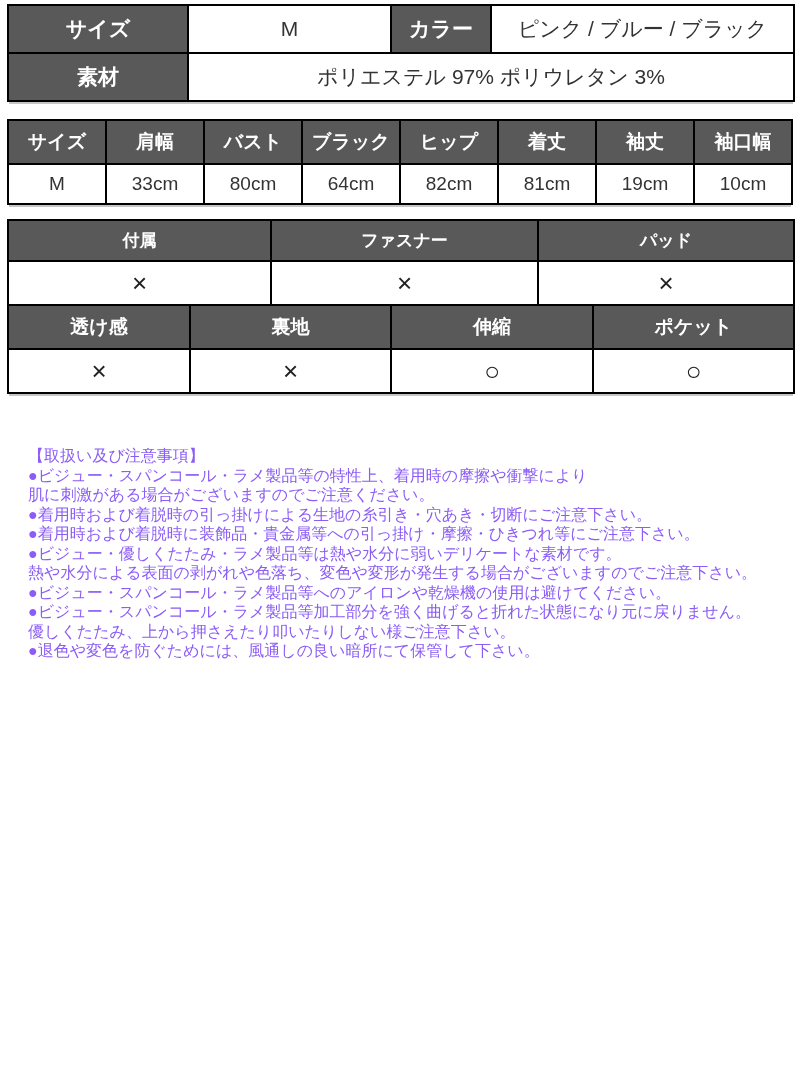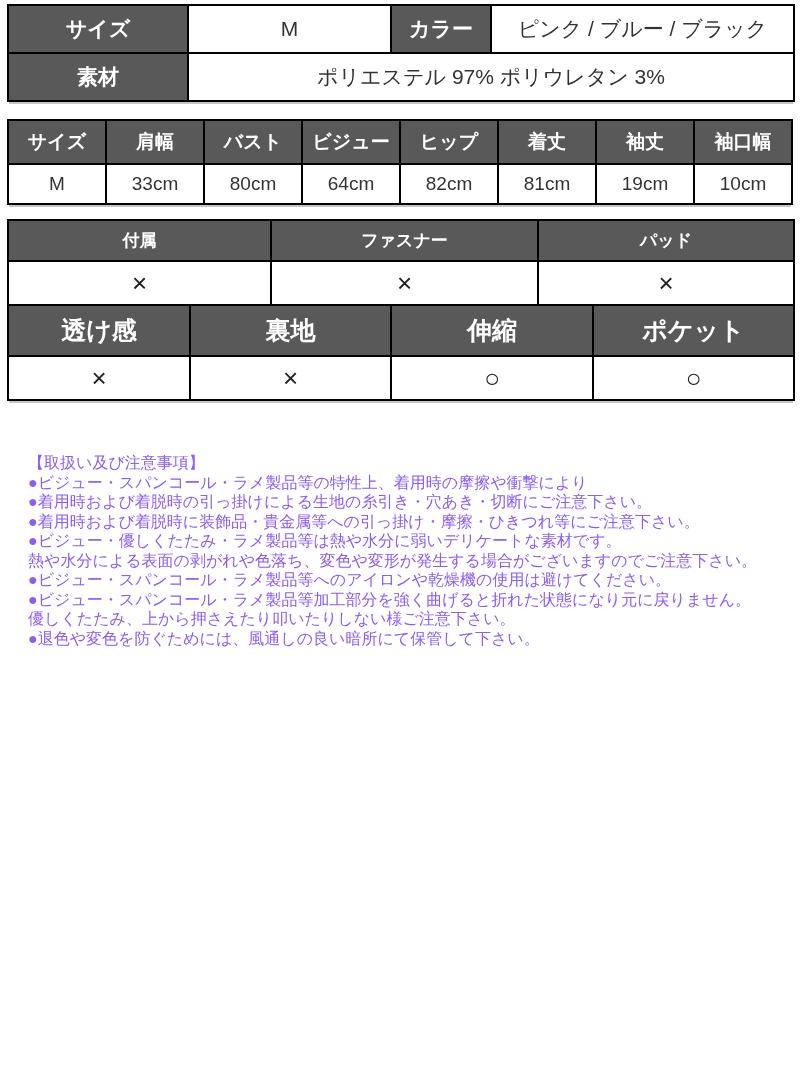--- a/index.html
+++ b/index.html
@@ -40,21 +40,21 @@
   
   #size-table { margin-top: 17px; }
   #size-table th { height: 29px; font-size: 19px; }
   #size-table td { height: 38px; font-size: 19px; }
 
   
   #feature-table-a { margin-top: 14px; }
   #feature-table-a th { height: 31px; font-size: 17px; }
   #feature-table-a td { height: 36px; }
   #feature-table-b { margin-top: -2px; }
-  #feature-table-b th { height: 18px; font-size: 25px; }
+  #feature-table-b th { height: 18px; font-size: 19px; }
   #feature-table-b td { height: 38px; }
   .mark { font-size: 26px; color: #222222; font-weight: normal; line-height: 1; }
 
   
   #care-notes {
     margin-top: 52px;
     padding-left: 28px;
     padding-right: 10px;
     color: #8b5cf6;
     font-size: 16px;
@@ -87,21 +87,21 @@
     </tr>
   </tbody>
     </table>
 
   <table class="tbl" id="size-table">
     <tbody>
         <tr>
       <th class="hd">サイズ</th>
       <th class="hd">肩幅</th>
       <th class="hd">バスト</th>
-      <th class="hd">ビジュー</th>
+      <th class="hd">ブラック</th>
       <th class="hd">ヒップ</th>
       <th class="hd">着丈</th>
       <th class="hd">袖丈</th>
       <th class="hd">袖口幅</th>
     </tr>
     <tr>
       <td class="val">M</td>
       <td class="val">33cm</td>
       <td class="val">80cm</td>
       <td class="val">64cm</td>
@@ -152,20 +152,21 @@
       <td><span class="mark">×</span></td>
       <td><span class="mark">○</span></td>
       <td><span class="mark">○</span></td>
     </tr>
   </tbody>
     </table>
 
   <div id="care-notes">
     <div class="note-line">【取扱い及び注意事項】</div>
     <div class="note-line">●ビジュー・スパンコール・ラメ製品等の特性上、着用時の摩擦や衝撃により</div>
+    <div class="note-line">肌に刺激がある場合がございますのでご注意ください。</div>
     <div class="note-line">●着用時および着脱時の引っ掛けによる生地の糸引き・穴あき・切断にご注意下さい。</div>
     <div class="note-line">●着用時および着脱時に装飾品・貴金属等への引っ掛け・摩擦・ひきつれ等にご注意下さい。</div>
     <div class="note-line">●ビジュー・優しくたたみ・ラメ製品等は熱や水分に弱いデリケートな素材です。</div>
     <div class="note-line">熱や水分による表面の剥がれや色落ち、変色や変形が発生する場合がございますのでご注意下さい。</div>
     <div class="note-line">●ビジュー・スパンコール・ラメ製品等へのアイロンや乾燥機の使用は避けてください。</div>
     <div class="note-line">●ビジュー・スパンコール・ラメ製品等加工部分を強く曲げると折れた状態になり元に戻りません。</div>
     <div class="note-line">優しくたたみ、上から押さえたり叩いたりしない様ご注意下さい。</div>
     <div class="note-line">●退色や変色を防ぐためには、風通しの良い暗所にて保管して下さい。</div>
   </div>
 

